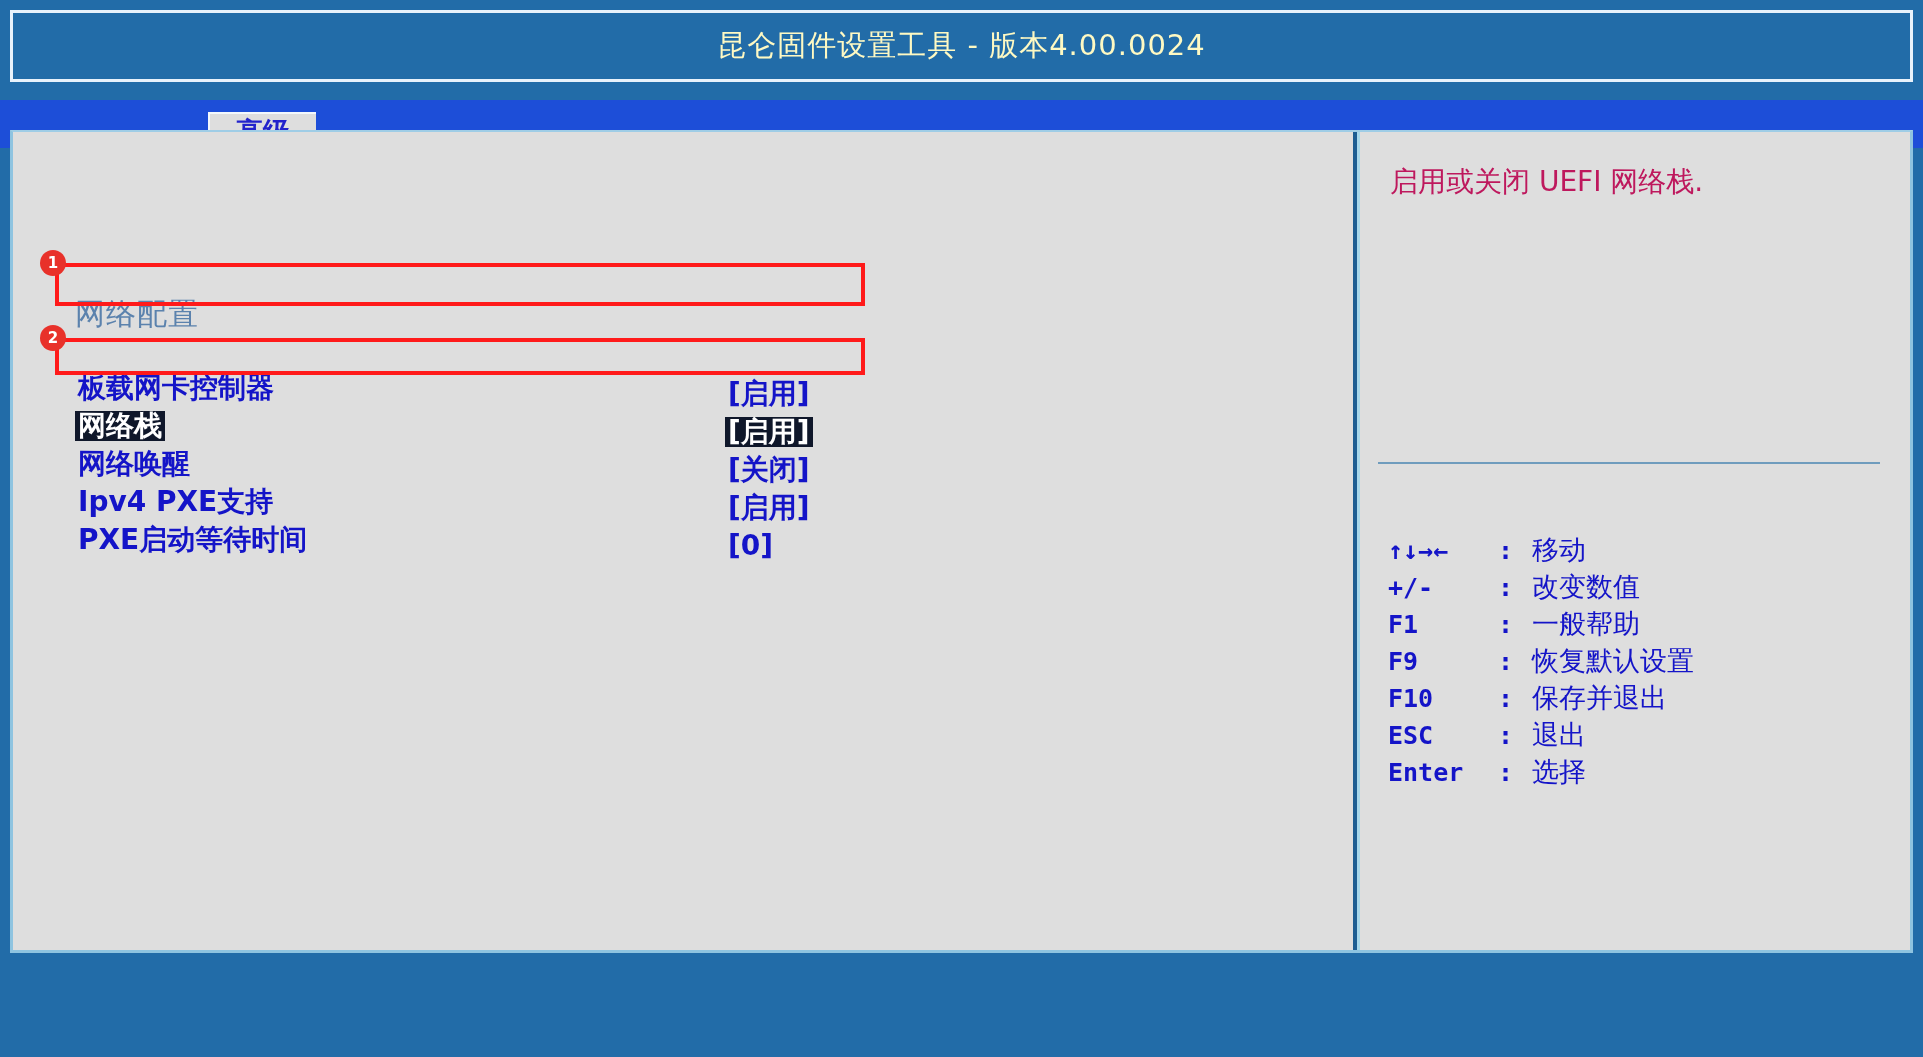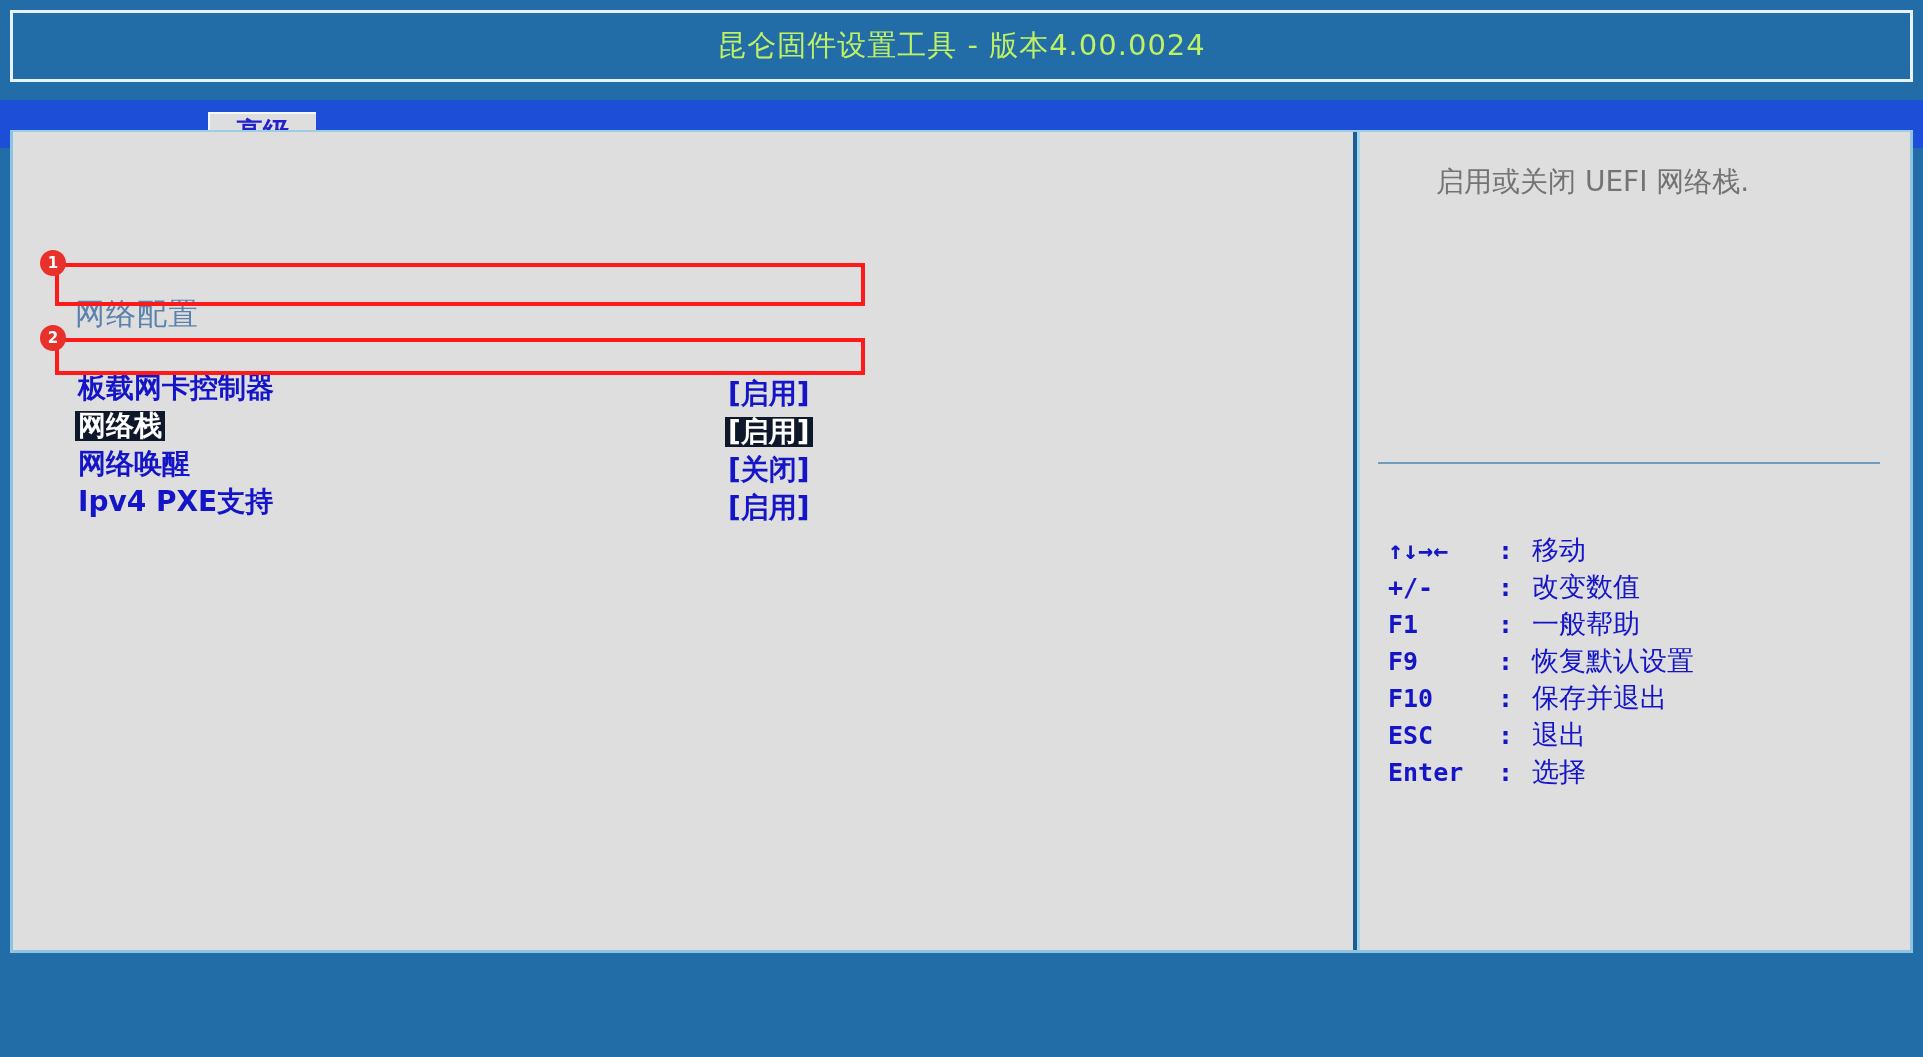--- a/index.html
+++ b/index.html
@@ -28,21 +28,21 @@
     width: 1903px;
     height: 72px;
     box-sizing: border-box;
     border: 3px solid #e8f2fb;
     background: #226CA8;
     display: flex;
     align-items: center;
     justify-content: center;
   }
   .titlebar-text {
-    color: #bef264;
+    color: #fef9c3;
     font-size: 29px;
     letter-spacing: 1px;
     font-weight: 500;
     white-space: pre;
   }
 
   
   .tabstrip {
     position: absolute;
     left: 0px;
@@ -152,26 +152,25 @@
     background: #0f172a;
     color: #ffffff;
   }
 
   
   .help-text {
     position: absolute;
     left: 30px;
     top: 30px;
     right: 20px;
-    color: #737373;
+    color: #be185d;
     font-size: 28px;
     font-weight: 500;
     line-height: 1.4;
     white-space: pre-wrap;
-    margin-left: 46px;
   }
   .help-divider {
     position: absolute;
     left: 18px;
     right: 30px;
     top: 330px;
     height: 0;
     border-top: 2px solid #6f9cbd;
   }
   .shortcuts {
@@ -288,20 +287,24 @@
         <div class="row">
           <span class="row-label">网络唤醒</span>
           <span class="row-value">[关闭]</span>
         </div>
 
         <div class="row">
           <span class="row-label">Ipv4 PXE支持</span>
           <span class="row-value">[启用]</span>
         </div>
 
+        <div class="row">
+          <span class="row-label">PXE启动等待时间</span>
+          <span class="row-value">[0]</span>
+        </div>
 
 
       </div>
     </div>
 
     <div class="right-pane">
       <div class="help-text">启用或关闭 UEFI 网络栈.</div>
       <div class="help-divider"></div>
 
       <div class="shortcuts">

